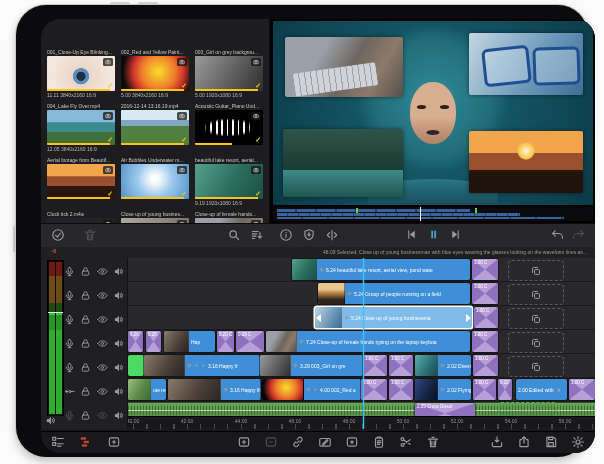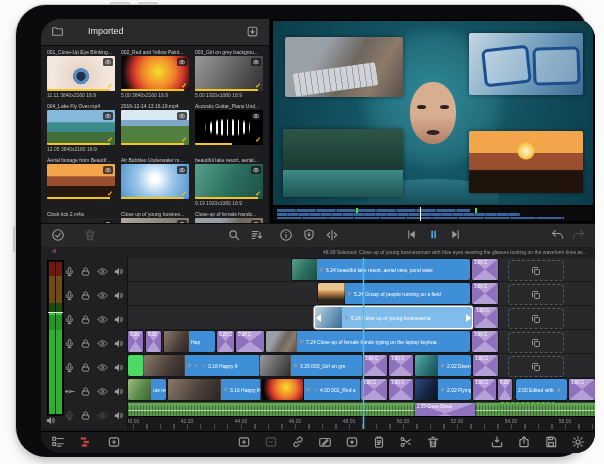--- a/index.html
+++ b/index.html
@@ -123,34 +123,20 @@
 
 <div class="stage">
   <div class="side-btn" style="left:110px;top:2px;width:20px;height:3px;"></div>
   <div class="side-btn" style="left:138px;top:2px;width:20px;height:3px;"></div>
   <div class="side-btn" style="left:13px;top:226px;width:3px;height:26px;"></div>
 
   <div class="frame">
     <div class="screen">
 
       <div class="library">
-        <div class="lib-header">
-          <span class="ic" style="position:absolute;left:10px;top:6px;">
-              <svg viewBox="0 0 24 24" width="13" height="13" fill="none" stroke="currentColor" stroke-width="2" stroke-linecap="round" stroke-linejoin="round">
-                <path d="M3 7V6a1 1 0 0 1 1-1h5l2 2h9a1 1 0 0 1 1 1v10a1 1 0 0 1-1 1H4a1 1 0 0 1-1-1z"></path>
-              </svg>
-            </span>
-          <span class="lib-title">Imported</span>
-          <span class="ic" style="position:absolute;right:10px;top:6px;">
-              <svg viewBox="0 0 24 24" width="13" height="13" fill="none" stroke="currentColor" stroke-width="2" stroke-linecap="round" stroke-linejoin="round">
-                <rect x="4" y="4" width="16" height="16" rx="3"></rect>
-                <path d="M12 8v7M9 12l3 3 3-3"></path>
-              </svg>
-            </span>
-        </div>
         <div class="lib-grid">
             <div class="cell" style="left: 6px; top: 2px;">
               <div class="cell-name">001_Close-Up Eye Blinking...</div>
               <div class="thumb bg-eye">
                 <span class="cam">
                   <svg viewBox="0 0 24 24" width="6" height="6" fill="none" stroke="currentColor" stroke-width="2.5">
                     <rect x="3" y="7" width="18" height="12" rx="2"></rect>
                     <circle cx="12" cy="13" r="3.5"></circle>
                     <path d="M8.5 7L10 5h4l1.5 2"></path>
                   </svg>

